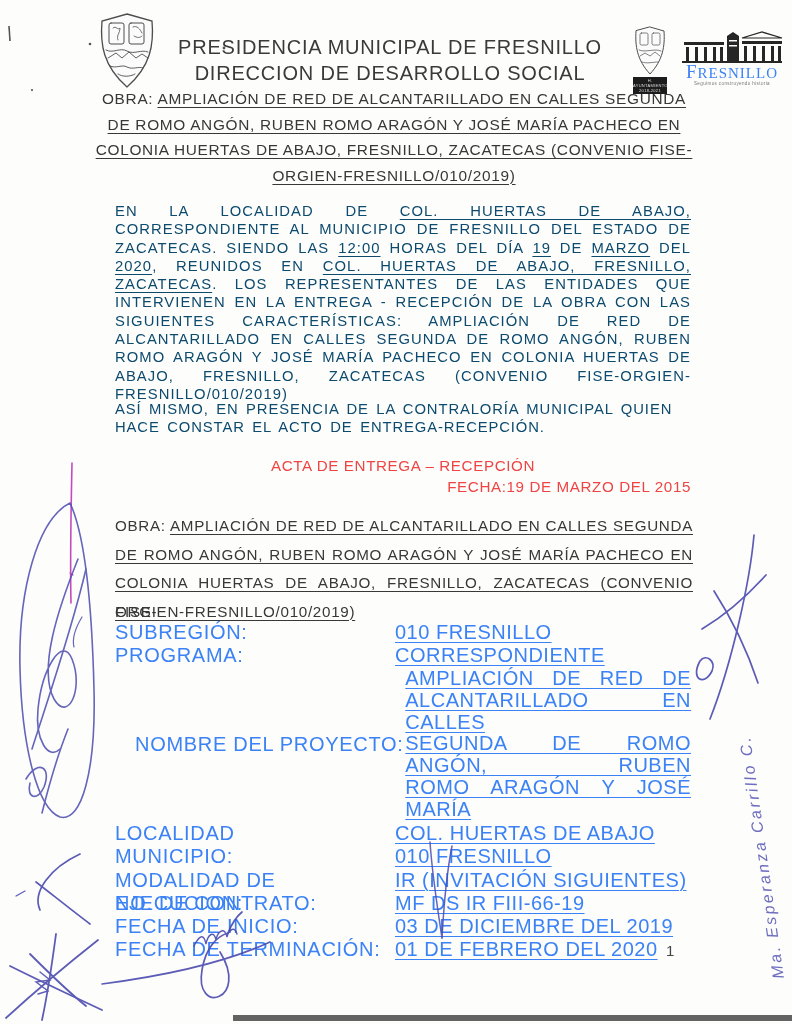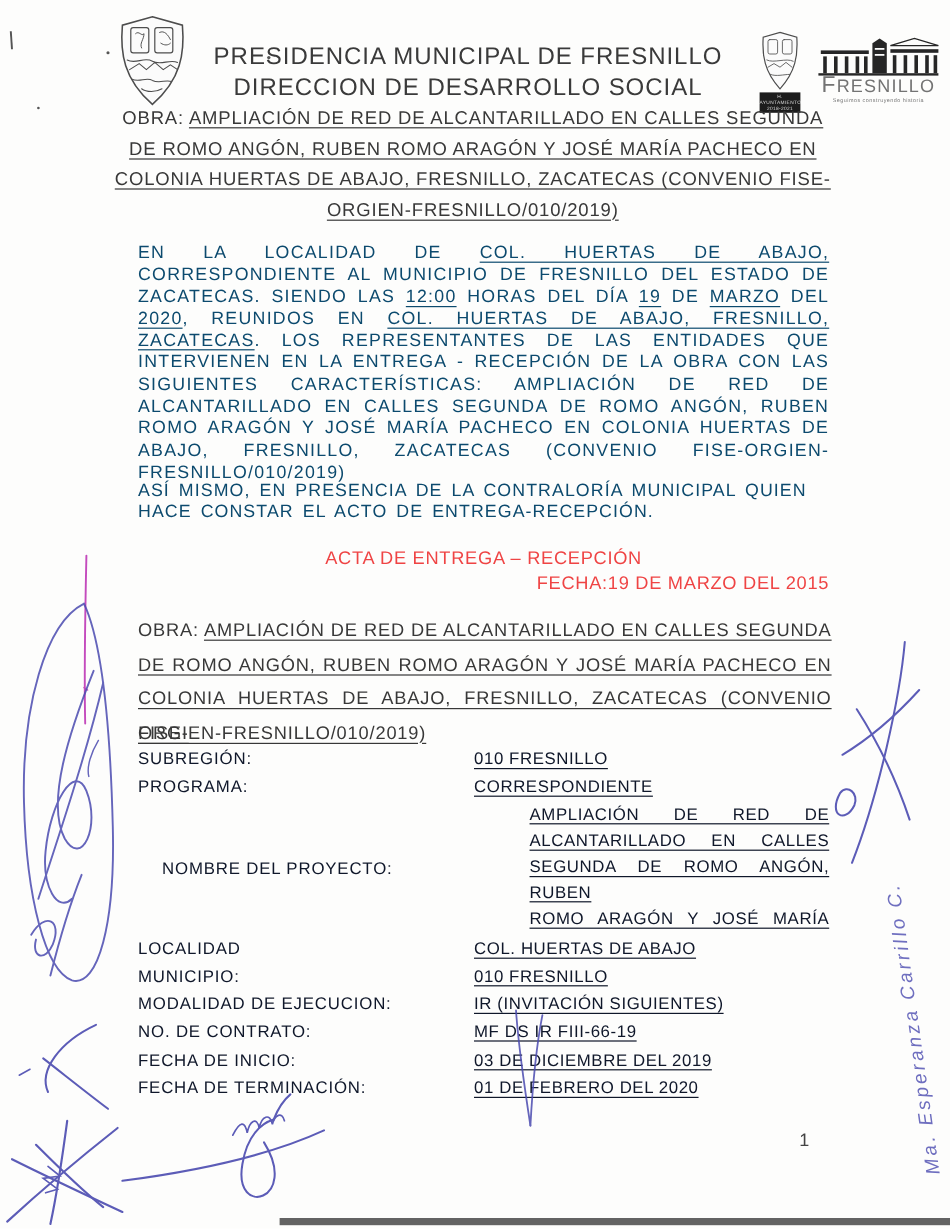--- a/index.html
+++ b/index.html
@@ -11,45 +11,45 @@
   .hdr-title{
     position:absolute;left:150px;top:34px;width:480px;text-align:center;
     font-size:20px;letter-spacing:.8px;color:#3a3a3a;line-height:26px;
   }
   .crest{position:absolute;}
   .crest-left{left:96px;top:12px;}
   .crest-right{left:630px;top:26px;width:40px;text-align:center;}
   .crest-caption{background:#1c1c1c;color:#dcdcdc;font-size:4px;line-height:5px;letter-spacing:.3px;
     width:34px;margin:1px auto 0 auto;padding:1px 0;}
   .fres-logo{position:absolute;left:676px;top:30px;width:112px;text-align:center;}
-  .fres-word{font-family:Liberation Sans, sans-serif;font-size:15px;letter-spacing:1px;color:#737373;line-height:16px;}
+  .fres-word{font-family:Liberation Serif, serif;font-size:15px;letter-spacing:1px;color:#3b82f6;line-height:16px;}
   .fres-word::first-letter{font-size:19px;}
   .fres-tagline{font-size:4.5px;color:#777;letter-spacing:.4px;line-height:6px;}
   
   .obra-head{position:absolute;left:88px;top:86px;width:612px;font-size:15.4px;letter-spacing:.7px;color:#383838;}
   .obra-head .oline{text-align:center;line-height:25.5px;height:25.5px;}
   
   .para{position:absolute;left:115px;width:576px;font-size:14.8px;line-height:18.3px;
     letter-spacing:1.05px;word-spacing:2.5px;text-align:justify;color:#0c4a6e;}
   .p1{top:202px;}
   .p2{top:400px;text-align:left;letter-spacing:.9px;}
   .acta{position:absolute;left:115px;top:455px;width:576px;font-size:15.2px;letter-spacing:.6px;color:#ef4444;}
   .acta .t{text-align:center;line-height:21px;}
   .acta .d{text-align:right;line-height:21px;}
   .obra2{position:absolute;left:115px;top:512px;width:578px;font-size:15.2px;letter-spacing:.7px;color:#383838;}
   .obra2 .oline{line-height:28.5px;height:28.5px;}
   .just{text-align:justify;text-align-last:justify;}
   
-  .fields{position:absolute;left:115px;top:621px;width:576px;font-size:14px;color:#0f172a;}
+  .fields{position:absolute;left:115px;top:621px;width:576px;font-size:20px;color:#3b82f6;}
   .frow{display:flex;line-height:23.2px;height:23.2px;}
   .frow .lab{width:280px;letter-spacing:.7px;}
   .frow .val{flex:1;letter-spacing:.5px;}
   .frow-multi{display:flex;align-items:center;margin:1px 0 2px 0;}
   .pv{width:296px;}
-  .pv-line{line-height:21.7px;text-align:justify;text-align-last:justify;letter-spacing:.5px;margin-left:36px;}
+  .pv-line{line-height:21.7px;text-align:justify;text-align-last:justify;letter-spacing:.5px;}
   .pv-last{text-align-last:left;}
   .u,.uline{text-decoration:underline;text-underline-offset:3px;text-decoration-thickness:1.1px;}
   
   .ink{position:absolute;pointer-events:none;}
   .ink svg{display:block;}
   .margin-note{
     position:absolute;left:582px;top:848px;width:360px;text-align:center;
     transform:rotate(-98deg);transform-origin:center;
     font-style:italic;font-size:16px;letter-spacing:2.5px;color:#4b4bb0;opacity:.8;
   }

